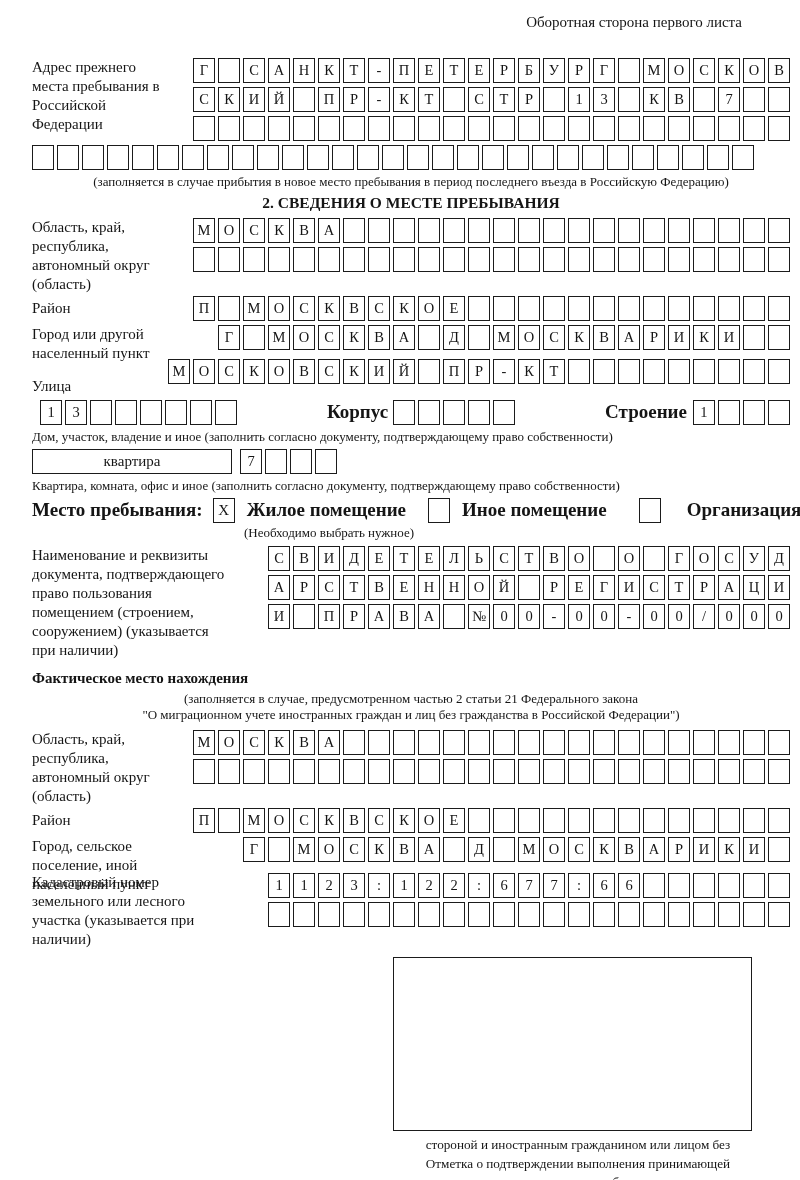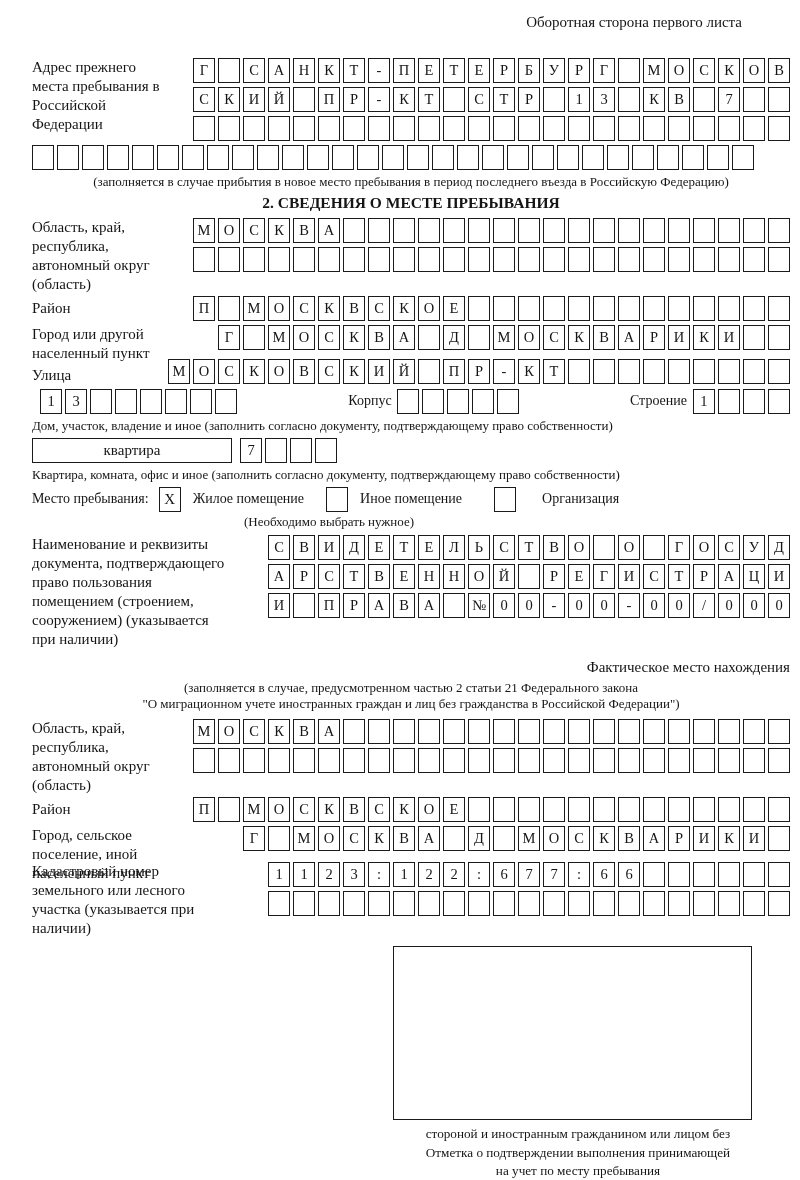--- a/index.html
+++ b/index.html
@@ -4,41 +4,41 @@
 <style>
   html,body{margin:0;padding:0;background:#ffffff;}
   body{
     width:800px;height:1180px;overflow:hidden;box-sizing:border-box;
     padding:14px 10px 0 32px;
     font-family:"Liberation Serif","DejaVu Serif",serif;
     color:#151515;
   }
   .title-right{text-align:right;font-size:15px;margin-right:48px;height:20px;}
   .sec-header{text-align:center;font-weight:bold;font-size:15.5px;margin:4px 0 6px 0;}
-  .sub-header{text-align:right;font-weight:normal;font-size:15px;margin:10px 0 4px 0;}
+  .sub-header{text-align:left;font-weight:bold;font-size:15px;margin:10px 0 4px 0;}
   .note{font-size:13px;text-align:center;line-height:1.25;}
   .note-left{font-size:13px;text-align:left;margin:2px 0 4px 0;}
   .row{display:flex;align-items:flex-start;margin-bottom:4px;}
   .lbl{font-size:15px;line-height:1.27;flex:0 0 auto;}
   .grid{display:flex;gap:3px;margin-left:auto;flex:0 0 auto;}
   .gridcol{margin-left:auto;display:flex;flex-direction:column;gap:4px;align-items:flex-end;}
   .cell{
     width:20px;height:23px;border:1.5px solid #1b1b1b;box-sizing:content-box;
     display:flex;align-items:center;justify-content:center;
     font-size:14.5px;flex:0 0 auto;background:#fff;
   }
   .widebox{
     border:1.5px solid #1b1b1b;height:23px;display:flex;align-items:center;justify-content:center;
     font-size:15px;flex:0 0 auto;
   }
   .chk{
     width:20px;height:23px;border:1.5px solid #1b1b1b;display:flex;align-items:center;justify-content:center;
     font-size:15px;flex:0 0 auto;
   }
-  .inline-lbl{font-size:14px;line-height:23px;flex:0 0 auto;}
+  .inline-lbl{font-size:19px;line-height:23px;flex:0 0 auto;font-weight:bold;}
   .stamp-box{border:1.5px solid #1b1b1b;width:357px;height:172px;margin-left:361px;margin-top:6px;}
   .stamp-caption{width:400px;margin-left:346px;text-align:center;font-size:13.2px;line-height:1.42;margin-top:5px;}
   .tight{margin-bottom:2px;}
 </style>
 </head>
 <body>
 
 <div class="title-right">Оборотная сторона первого листа</div>
 
 <div class="row" style="margin-top:24px;gap:24px;">
@@ -272,21 +272,21 @@
       <span class="cell">Р</span>
       <span class="cell">И</span>
       <span class="cell">К</span>
       <span class="cell">И</span>
       <span class="cell"></span>
       <span class="cell"></span>
     </div>
 </div>
 
 <div class="row">
-  <div class="lbl" style="width:100px;padding-top:7px;">Улица</div>
+  <div class="lbl" style="width:100px;padding-top:18px;">Улица</div>
   <div class="grid">
       <span class="cell">М</span>
       <span class="cell">О</span>
       <span class="cell">С</span>
       <span class="cell">К</span>
       <span class="cell">О</span>
       <span class="cell">В</span>
       <span class="cell">С</span>
       <span class="cell">К</span>
       <span class="cell">И</span>

